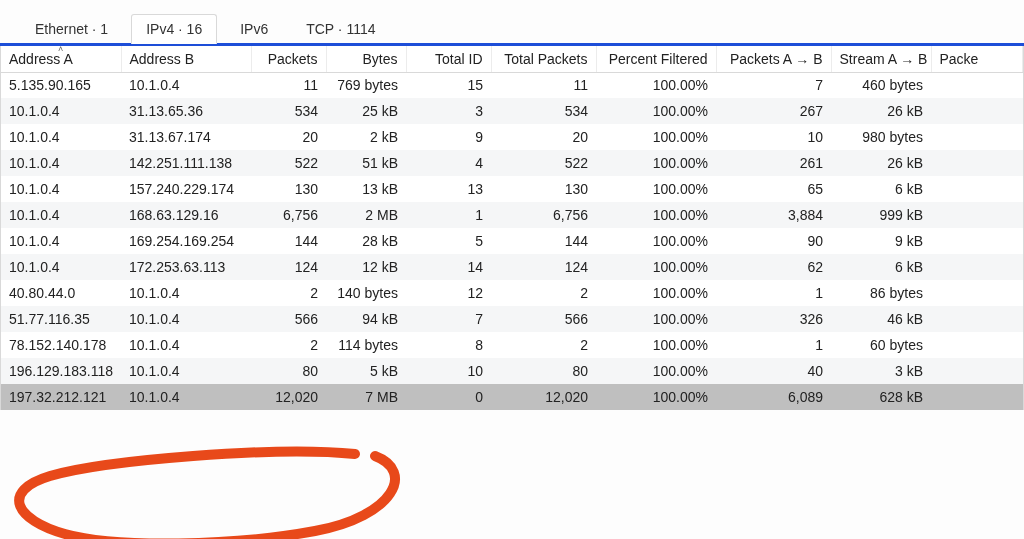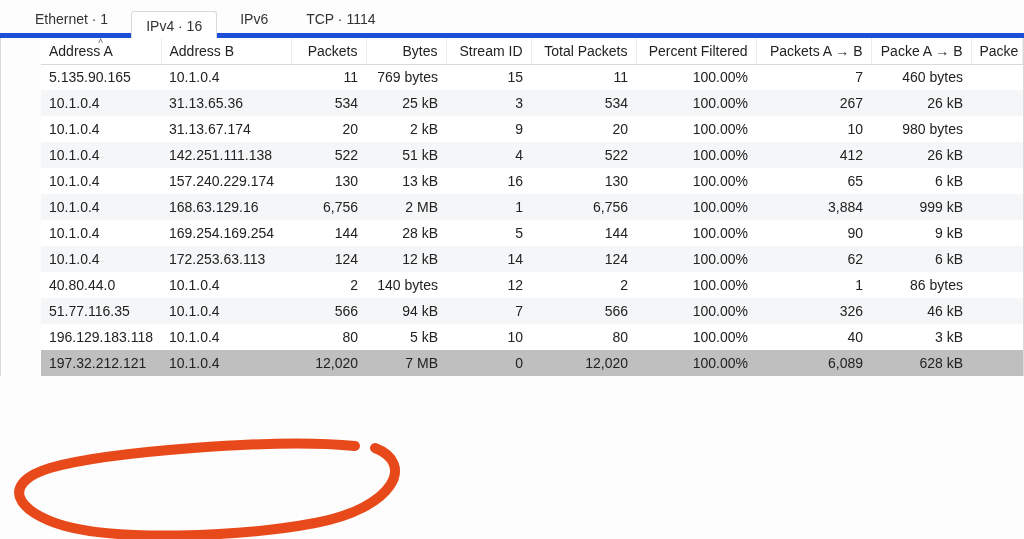--- a/index.html
+++ b/index.html
@@ -17,50 +17,49 @@
     position: relative;
     width: 100%;
     height: 100%;
     box-sizing: border-box;
   }
   
   .tabs {
     display: flex;
     align-items: flex-end;
     padding: 6px 12px 0 20px;
-    border-bottom: 5px solid #1d4ed8;
-    height: 38px;
+    border-bottom: 3px solid #1d4ed8;
+    height: 46px;
     box-sizing: border-box;
   }
   .tab {
     padding: 6px 14px 6px 14px;
     font-size: 14px;
     color: #333;
     cursor: pointer;
     border: 1px solid transparent;
     border-bottom: none;
     white-space: nowrap;
     margin-right: 8px;
   }
   .tab.active {
     background: #ffffff;
     border: 1px solid #d9d9d9;
     border-bottom: 1px solid #ffffff;
     border-radius: 3px 3px 0 0;
     position: relative;
-    top: 8px;
+    top: 1px;
   }
   
   .table-wrap {
     position: relative;
     width: 100%;
     border-left: 1px solid #d9d9d9;
     border-right: 1px solid #d9d9d9;
     box-sizing: border-box;
-    padding-left: 40px;
   }
   table {
     border-collapse: collapse;
     width: 100%;
     table-layout: fixed;
   }
   th, td {
     padding: 4px 8px;
     font-size: 14px;
     white-space: nowrap;
@@ -135,25 +134,25 @@
           <col class="c-pkab">
           <col class="c-byab">
           <col class="c-last">
         </colgroup>
       <thead>
           <tr id="thead-row">
             <th>Address A<span class="sort-ind">˄</span></th>
             <th>Address B</th>
             <th class="num">Packets</th>
             <th class="num">Bytes</th>
-            <th class="num">Stream ID</th>
+            <th class="num">Total ID</th>
             <th class="num">Total Packets</th>
             <th class="num">Percent Filtered</th>
             <th class="num">Packets A → B</th>
-            <th class="num">Packe A → B</th>
+            <th class="num">Stream A → B</th>
             <th>Packe</th>
           </tr>
         </thead>
       <tbody id="tbody">
           <tr>
             <td>5.135.90.165</td>
             <td>10.1.0.4</td>
             <td class="num">11</td>
             <td class="num">769 bytes</td>
             <td class="num">15</td>
@@ -188,30 +187,30 @@
             <td></td>
           </tr>
           <tr>
             <td>10.1.0.4</td>
             <td>142.251.111.138</td>
             <td class="num">522</td>
             <td class="num">51 kB</td>
             <td class="num">4</td>
             <td class="num">522</td>
             <td class="num">100.00%</td>
-            <td class="num">412</td>
+            <td class="num">261</td>
             <td class="num">26 kB</td>
             <td></td>
           </tr>
           <tr>
             <td>10.1.0.4</td>
             <td>157.240.229.174</td>
             <td class="num">130</td>
             <td class="num">13 kB</td>
-            <td class="num">16</td>
+            <td class="num">13</td>
             <td class="num">130</td>
             <td class="num">100.00%</td>
             <td class="num">65</td>
             <td class="num">6 kB</td>
             <td></td>
           </tr>
           <tr>
             <td>10.1.0.4</td>
             <td>168.63.129.16</td>
             <td class="num">6,756</td>
@@ -262,20 +261,32 @@
           <tr>
             <td>51.77.116.35</td>
             <td>10.1.0.4</td>
             <td class="num">566</td>
             <td class="num">94 kB</td>
             <td class="num">7</td>
             <td class="num">566</td>
             <td class="num">100.00%</td>
             <td class="num">326</td>
             <td class="num">46 kB</td>
+            <td></td>
+          </tr>
+          <tr>
+            <td>78.152.140.178</td>
+            <td>10.1.0.4</td>
+            <td class="num">2</td>
+            <td class="num">114 bytes</td>
+            <td class="num">8</td>
+            <td class="num">2</td>
+            <td class="num">100.00%</td>
+            <td class="num">1</td>
+            <td class="num">60 bytes</td>
             <td></td>
           </tr>
           <tr>
             <td>196.129.183.118</td>
             <td>10.1.0.4</td>
             <td class="num">80</td>
             <td class="num">5 kB</td>
             <td class="num">10</td>
             <td class="num">80</td>
             <td class="num">100.00%</td>

